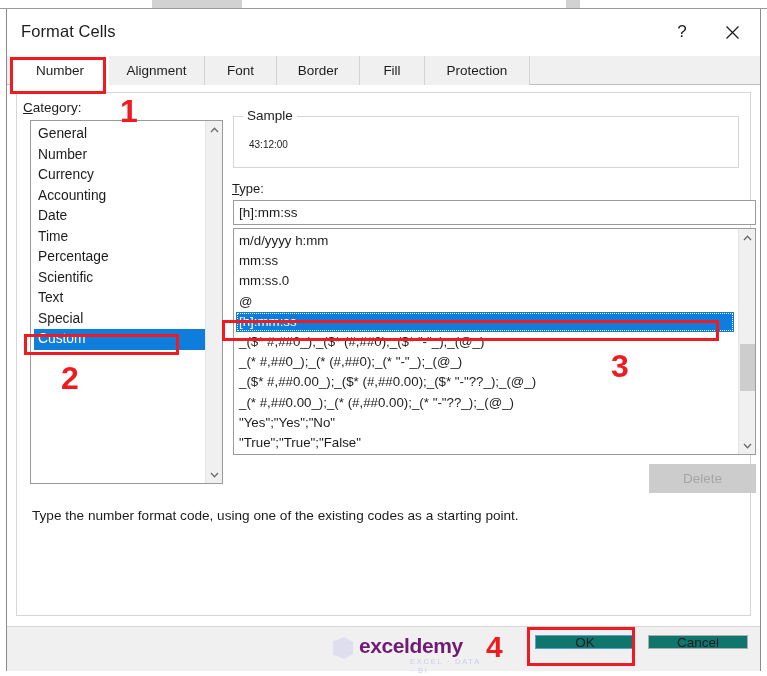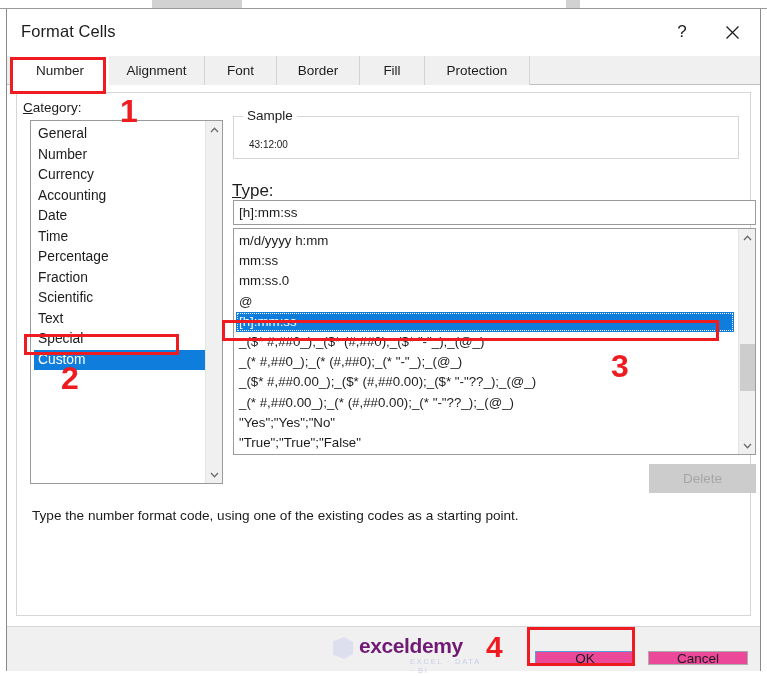--- a/index.html
+++ b/index.html
@@ -166,42 +166,42 @@
     background: #cdcdcd;
   }
 
   
   .groupbox {
     position: absolute;
     border: 1px solid #d6d6d6;
   }
   #sample-group {
     left: 216px; top: 23px;
-    width: 506px; height: 43px;
+    width: 506px; height: 52px;
   }
   #sample-group .legend {
     position: absolute;
     left: 9px; top: -9px;
     background: #ffffff;
     padding: 0 4px;
     font-size: 13.5px;
     color: #1c1c1c;
   }
   #sample-value {
     position: absolute;
     left: 15px; top: 22px;
     font-size: 10px;
     color: #1c1c1c;
   }
 
   
   .type-label {
     position: absolute;
     left: 215px; top: 88px;
-    font-size: 17px; color: #1c1c1c;
+    font-size: 13px; color: #1c1c1c;
   }
   #type-input {
     position: absolute;
     left: 216px; top: 107px;
     width: 523px; height: 25px;
     background: #ffffff;
     border: 1px solid #9b9b9b;
     font-family: "Liberation Sans", sans-serif;
     font-size: 13.5px;
     color: #1c1c1c;
@@ -255,29 +255,28 @@
   .footer {
     position: relative;
     height: 45px;
     background: #f0f0f0;
     border-top: 1px solid #d6d6d6;
   }
   .btn {
     position: absolute;
     top: 8px;
     height: 14px;
-    background: #ec4899;
+    background: #0f766e;
     border: 1px solid #adadad;
     font-family: "Liberation Sans", sans-serif;
     font-size: 13.5px;
     color: #1c1c1c;
     display: flex; align-items: center; justify-content: center;
     cursor: default;
     user-select: none;
-    margin-top: 16px;
   }
   #ok-button {
     left: 528px; width: 100px;
     border: 1px solid #5b9ddb;
   }
   #cancel-button {
     left: 641px; width: 100px;
   }
 
   
@@ -364,21 +363,20 @@
 
       <div class="listbox" id="category-list">
         <div class="lb-items">
           <div class="lb-item">General</div>
           <div class="lb-item">Number</div>
           <div class="lb-item">Currency</div>
           <div class="lb-item">Accounting</div>
           <div class="lb-item">Date</div>
           <div class="lb-item">Time</div>
           <div class="lb-item">Percentage</div>
-          <div class="lb-item">Fraction</div>
           <div class="lb-item">Scientific</div>
           <div class="lb-item">Text</div>
           <div class="lb-item">Special</div>
           <div class="lb-item selected" id="category-custom-item">Custom</div>
         </div>
         <div class="vscroll">
           <div class="arrow up">
             <svg width="9" height="6" viewBox="0 0 9 6" aria-hidden="true">
                 <polyline points="1,5 4.5,1.3 8,5" fill="none" stroke="#6b6b6b" stroke-width="1.3"></polyline>
               </svg>

